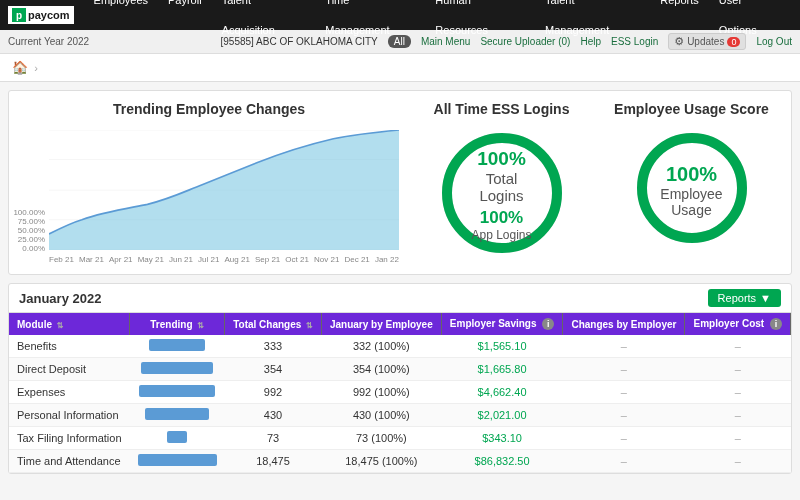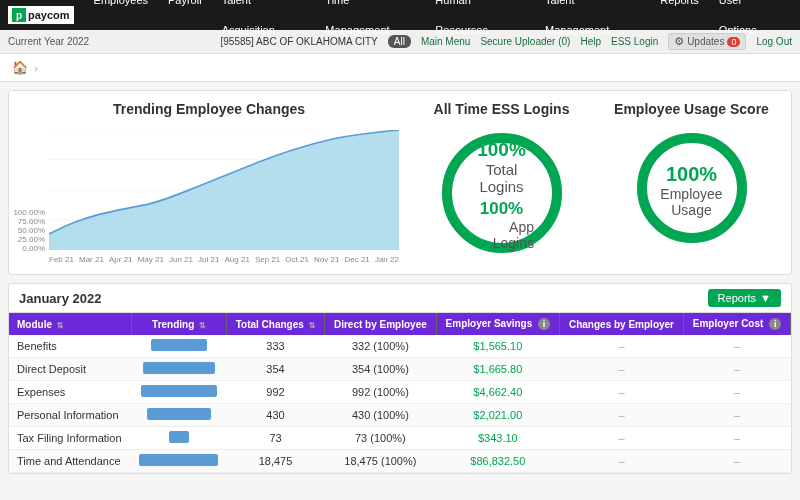--- a/index.html
+++ b/index.html
@@ -352,21 +352,21 @@
 
       <div style="position:relative; margin-top:5px;">
         <svg width="130" height="130" viewBox="0 0 130 130">
           <circle cx="65" cy="65" r="55" fill="none" stroke="#e0e0e0" stroke-width="10"></circle>
           <circle cx="65" cy="65" r="55" fill="none" stroke="#00a651" stroke-width="10" stroke-dasharray="345.4" stroke-dashoffset="0" stroke-linecap="round" transform="rotate(-90 65 65)"></circle>
         </svg>
         <div style="position:absolute; top:50%; left:50%; transform:translate(-50%,-50%); text-align:center;">
           <div style="font-size:19px; font-weight:bold; color:#00a651;">100%</div>
           <div style="font-size:15px; color:#555;">Total Logins</div>
           <div style="font-size:17px; font-weight:bold; color:#00a651; margin-top:4px;">100%</div>
-          <div style="font-size:14px; color:#555;text-align:right;">App Logins</div>
+          <div style="font-size:12px; color:#555;">App Logins</div>
         </div>
       </div>
     </div>
 
     <div class="chart-usage">
       <div class="chart-title">Employee Usage Score</div>
       <div style="position:relative; margin-top:5px;">
         <svg width="120" height="120" viewBox="0 0 120 120">
           <circle cx="60" cy="60" r="50" fill="none" stroke="#e0e0e0" stroke-width="10"></circle>
           <circle cx="60" cy="60" r="50" fill="none" stroke="#00a651" stroke-width="10" stroke-dasharray="314.2" stroke-dashoffset="0" stroke-linecap="round" transform="rotate(-90 60 60)"></circle>
@@ -386,21 +386,21 @@
         <span>Reports</span>
         <span>▼</span>
       </button>
     </div>
     <table>
       <thead>
         <tr>
           <th>Module <span class="sort-icon">⇅</span></th>
           <th>Trending <span class="sort-icon">⇅</span></th>
           <th>Total Changes <span class="sort-icon">⇅</span></th>
-          <th>Direct by Employee</th>
+          <th>January by Employee</th>
           <th>Employer Savings <span class="info-icon">i</span></th>
           <th>Changes by Employer</th>
           <th>Employer Cost <span class="info-icon">i</span></th>
         </tr>
       </thead>
       <tbody id="table-body">
       <tr>
       <td>Benefits</td>
       <td class="trending-bar-cell">
         <div class="trend-bar" style="width:56px;"></div>

